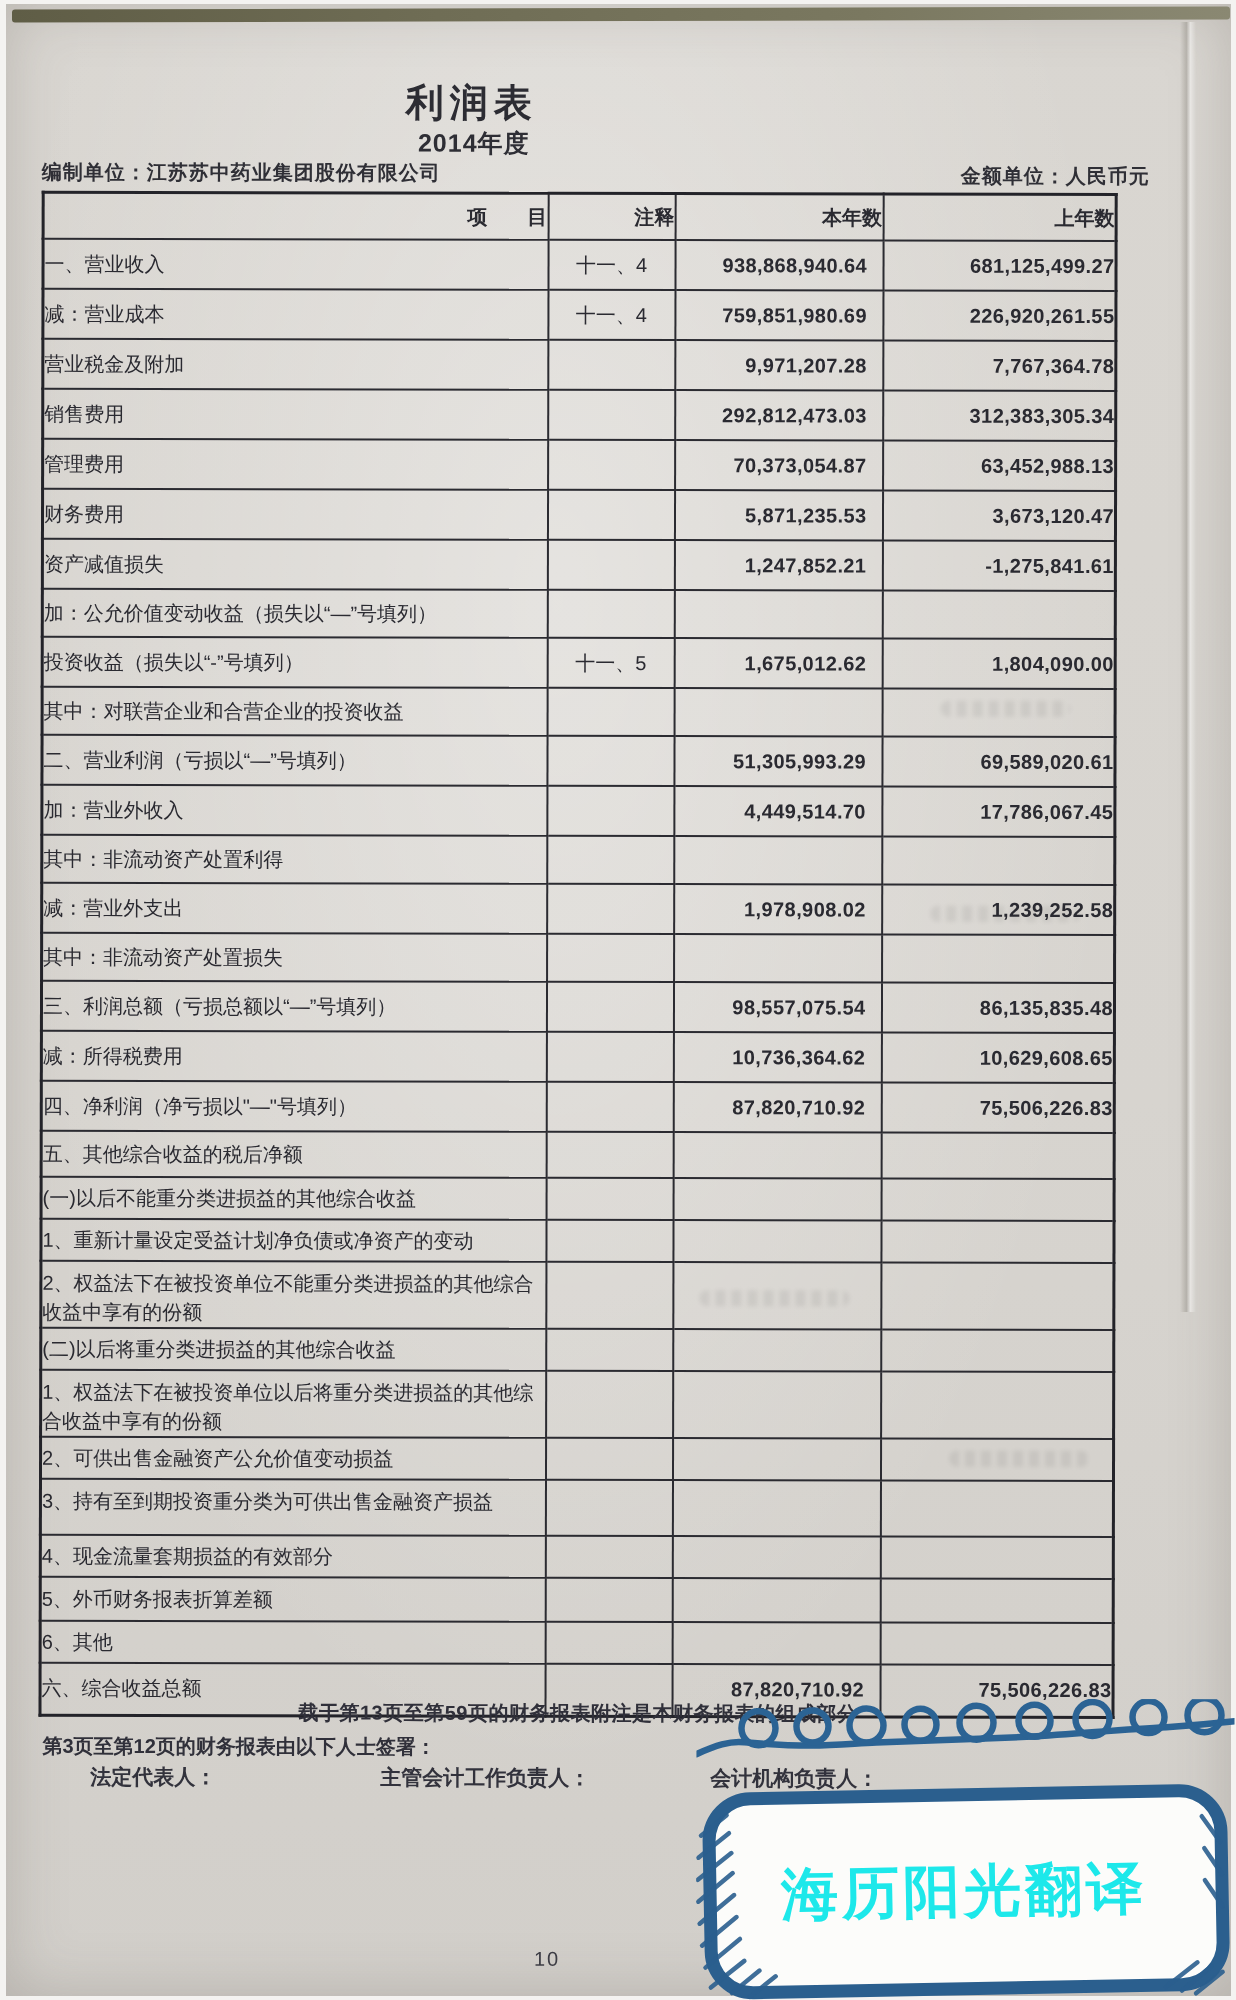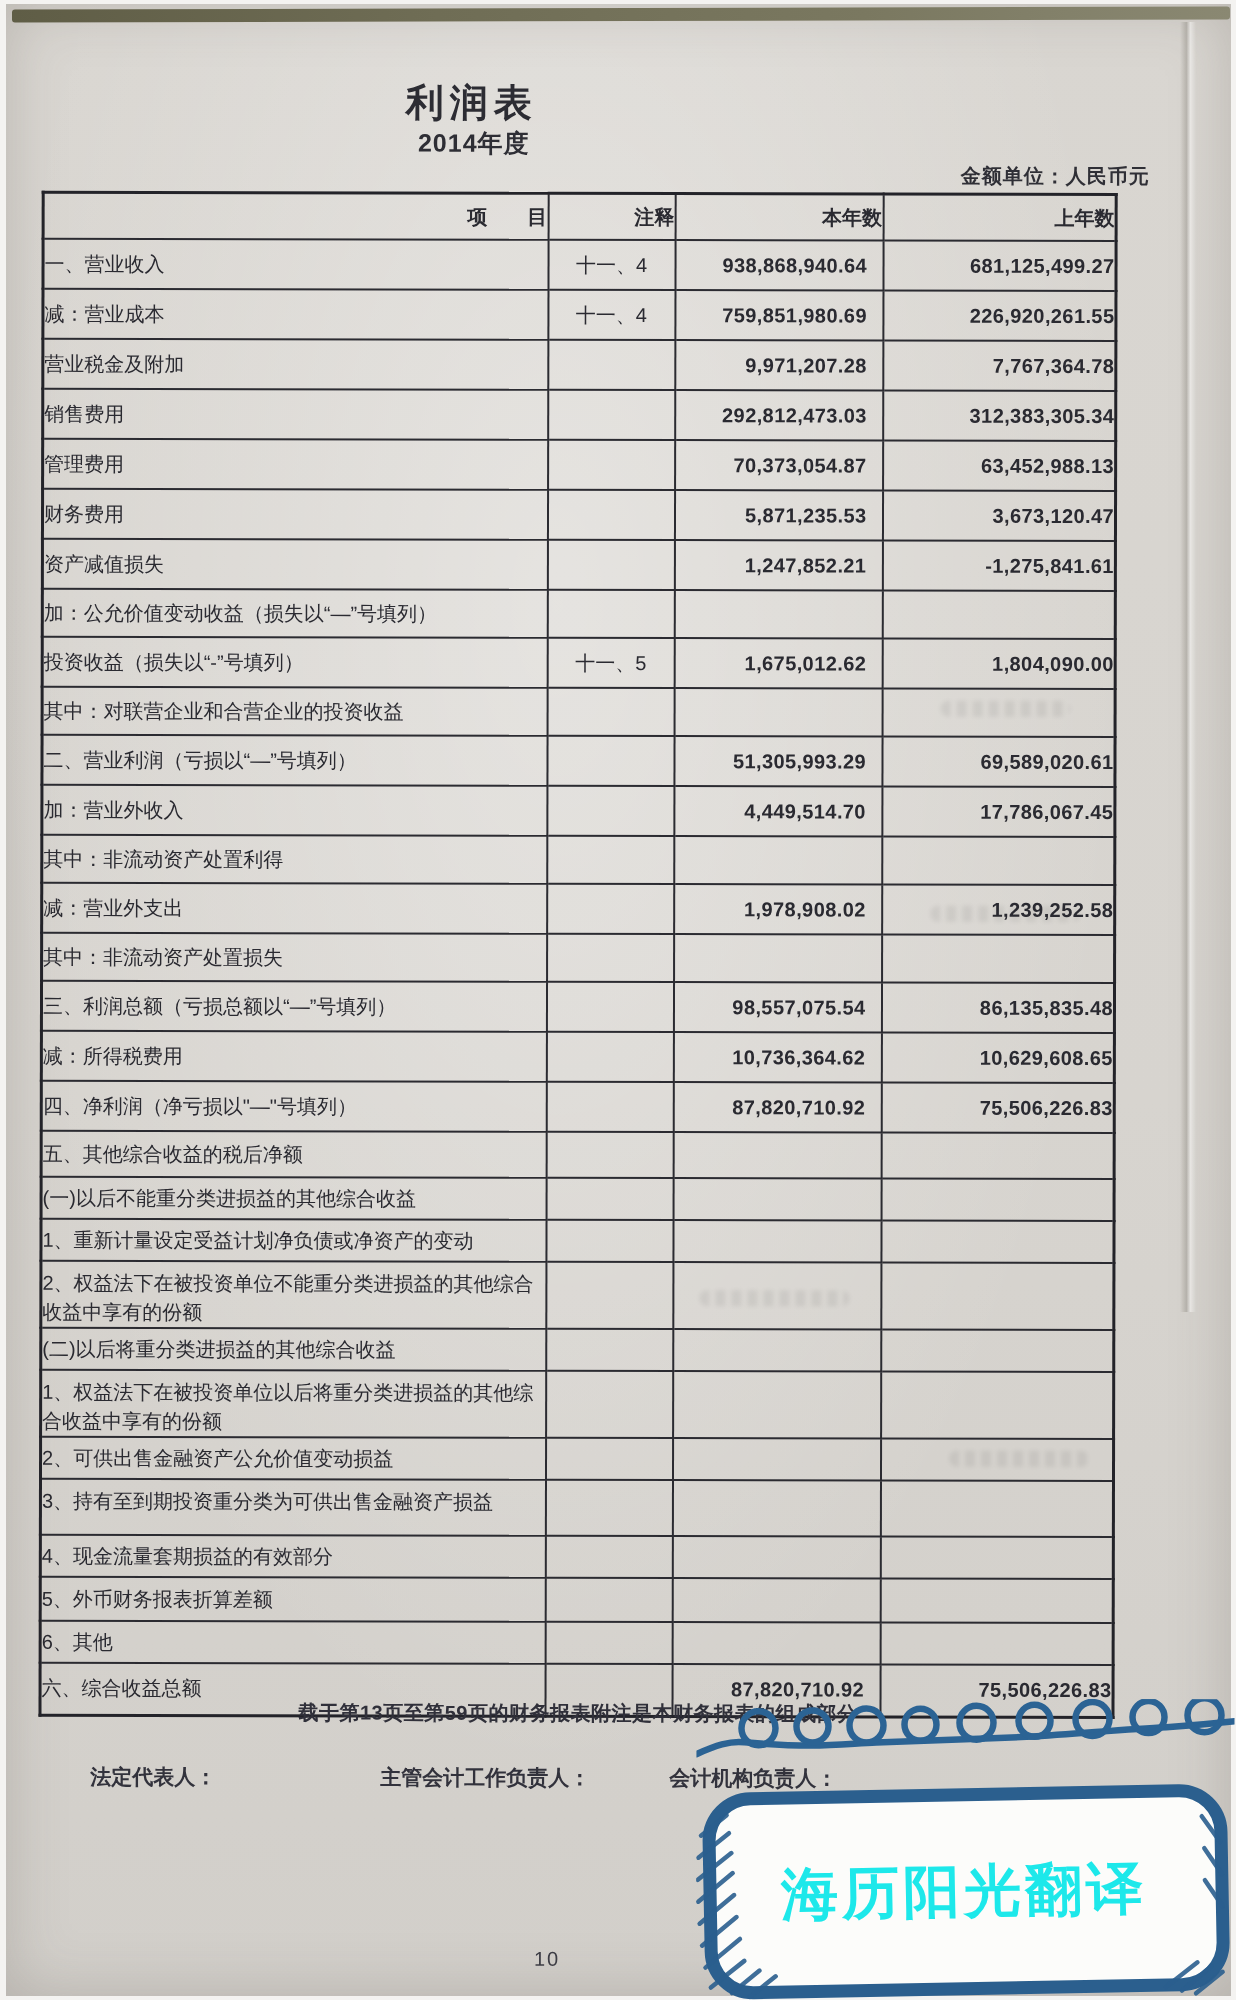--- a/index.html
+++ b/index.html
@@ -64,21 +64,21 @@
   .lvl0{padding-left:10px;} .lvl1{padding-left:28px;} .lvl2{padding-left:62px;}
   .lvl3{padding-left:7px;}  .lvl4{padding-left:15px;}
 
   .footnote{
     position:absolute;left:300px;top:1700px;font-size:20px;font-weight:600;color:#30303a;letter-spacing:.5px;
   }
   .sign-intro{
     position:absolute;left:44px;top:1734px;font-size:20px;font-weight:600;color:#30303a;
   }
   .signer{position:absolute;top:1764px;font-size:21px;font-weight:600;color:#32323c;margin-left:48px;}
-  .signer.s1{left:44px;} .signer.s2{left:334px;} .signer.s3{left:623px;}
+  .signer.s1{left:44px;} .signer.s2{left:334px;} .signer.s3{left:664px;}
   .page-num{position:absolute;left:536px;top:1948px;font-size:20px;color:#3c3c44;letter-spacing:2px;}
 
   .stamp{position:absolute;left:698px;top:1698px;width:538px;height:302px;z-index:5;}
   .stamp svg{display:block;}
   .stamp-text{
     font-family:"Liberation Sans","DejaVu Sans",sans-serif;
     font-weight:bold;
   }
 
   
@@ -91,20 +91,21 @@
 <body>
 
 <div class="paper"></div>
 <div class="scan-top-band"></div>
 <div class="crease"></div>
 
 <div class="content">
 
   <div class="doc-title">利润表</div>
   <div class="doc-period">2014年度</div>
+  <div class="prepared">编制单位：江苏苏中药业集团股份有限公司</div>
   <div class="currency">金额单位：人民币元</div>
 
   <table class="fin">
     <colgroup>
         <col class="c1">
         <col class="c2">
         <col class="c3">
         <col class="c4">
       </colgroup>
     <thead>
@@ -298,20 +299,21 @@
         </tr>
       </tbody>
   </table>
 
   <div class="ghost" style="left:940px;top:700px;width:130px;"></div>
   <div class="ghost" style="left:930px;top:905px;width:150px;"></div>
   <div class="ghost" style="left:700px;top:1290px;width:150px;"></div>
   <div class="ghost" style="left:950px;top:1450px;width:140px;"></div>
 
   <div class="footnote">载于第13页至第59页的财务报表附注是本财务报表的组成部分</div>
+  <div class="sign-intro">第3页至第12页的财务报表由以下人士签署：</div>
   <div class="signer s1">法定代表人：</div>
   <div class="signer s2">主管会计工作负责人：</div>
   <div class="signer s3">会计机构负责人：</div>
   <div class="page-num">10</div>
 
   <div class="stamp">
     <svg width="538" height="302" viewBox="0 0 538 302">
       <g stroke="#2b6394" stroke-width="6.5" fill="none" stroke-linecap="round">
         <path d="M0,56 C18,48 34,42 48,44 C120,50 140,46 180,44 C240,42 280,40 330,38 C390,34 430,30 470,28 C500,26 520,24 538,22"></path>
         <circle cx="62" cy="30" r="17"></circle>

